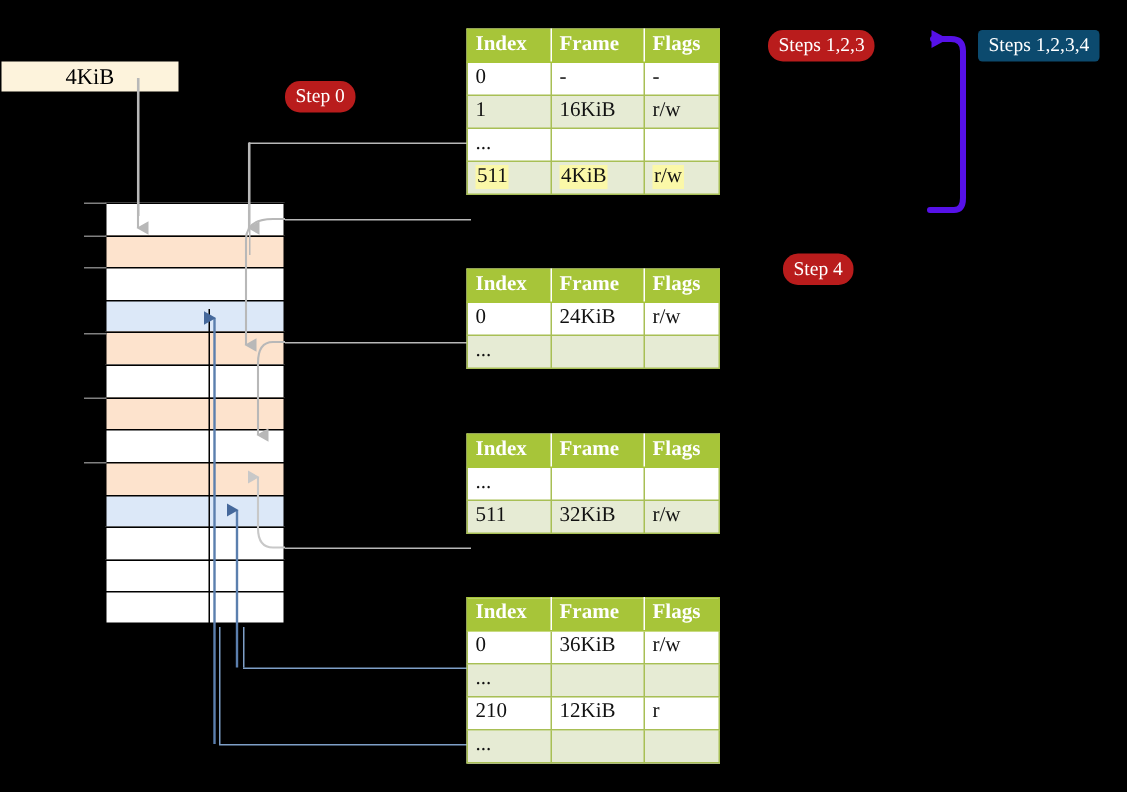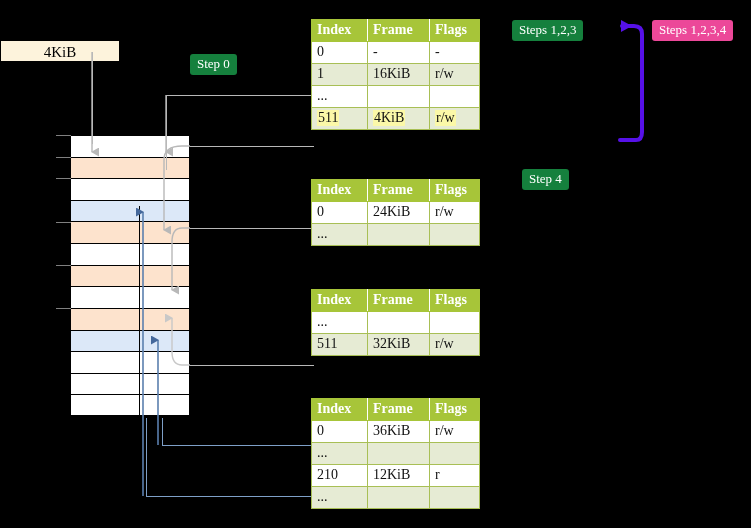--- a/index.html
+++ b/index.html
@@ -10,22 +10,22 @@
   .pill{
     position:absolute;
     color:#ffffff;
     font-size:13px;
     line-height:16px;
     padding:2px 7px 3px 7px;
     border-radius:3px;
     white-space:nowrap;
     font-family:"Liberation Serif","DejaVu Serif",serif;
   }
-  .pill-red{background:#15803d;}
-  .pill-blue{background:#ec4899;}
+  .pill-red{background:#b91c1c;border-radius:10px;}
+  .pill-blue{background:#0c4a6e;}
 
   
   .pagebox{
     position:absolute;
     background:#fdf3dc;
     border:1px solid #000000;
     box-sizing:border-box;
     text-align:center;
     font-size:15px;
     color:#000;

